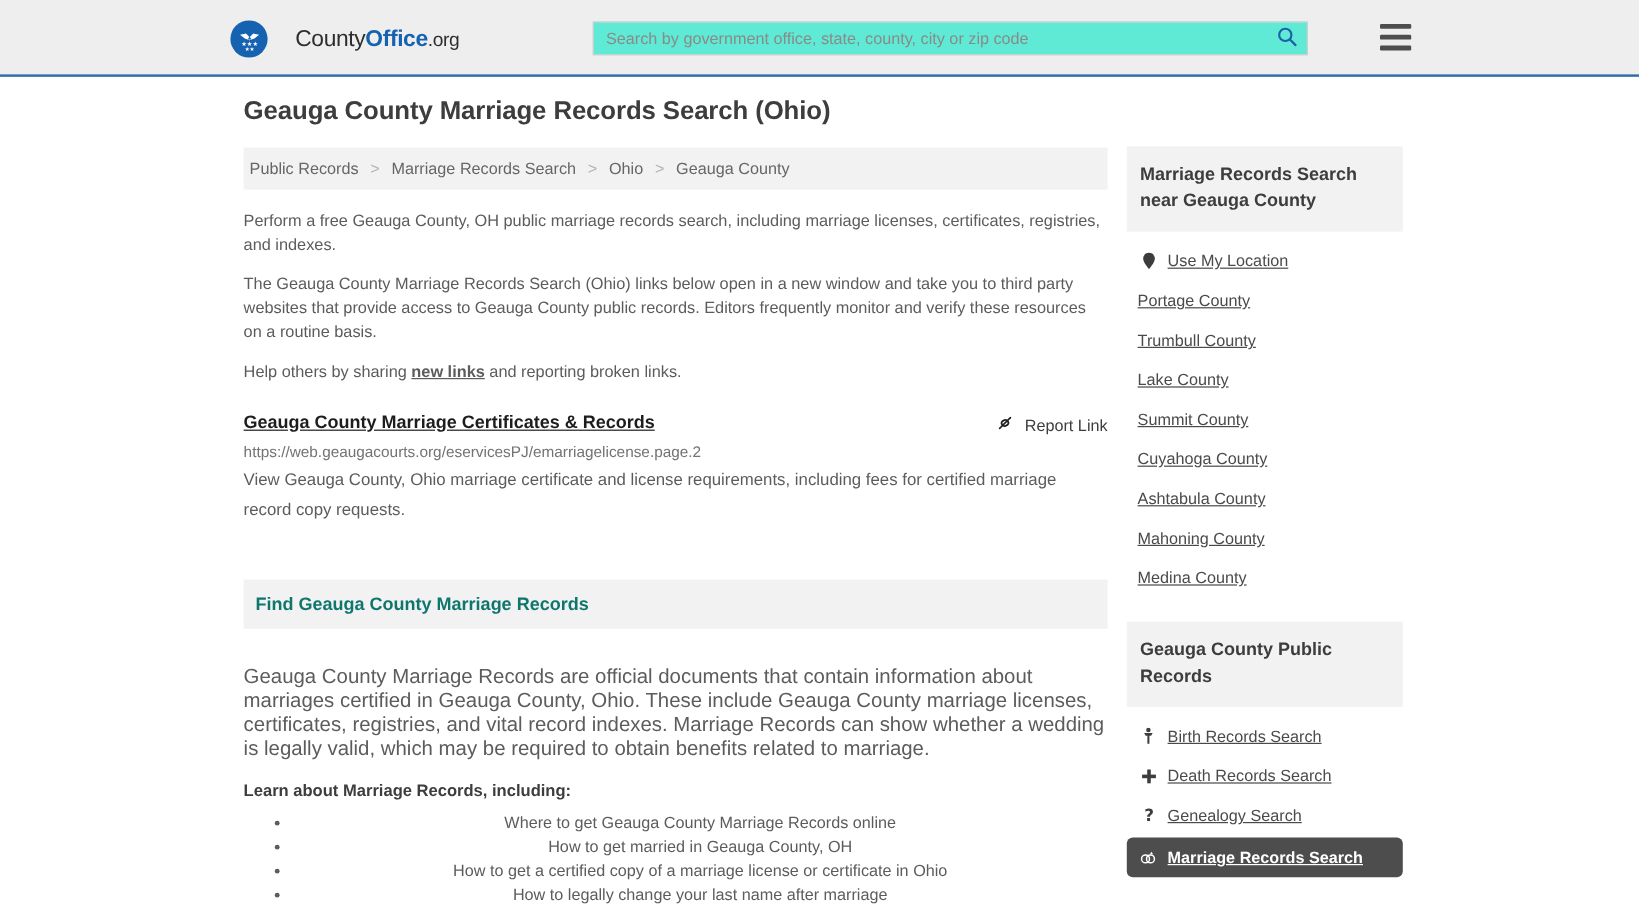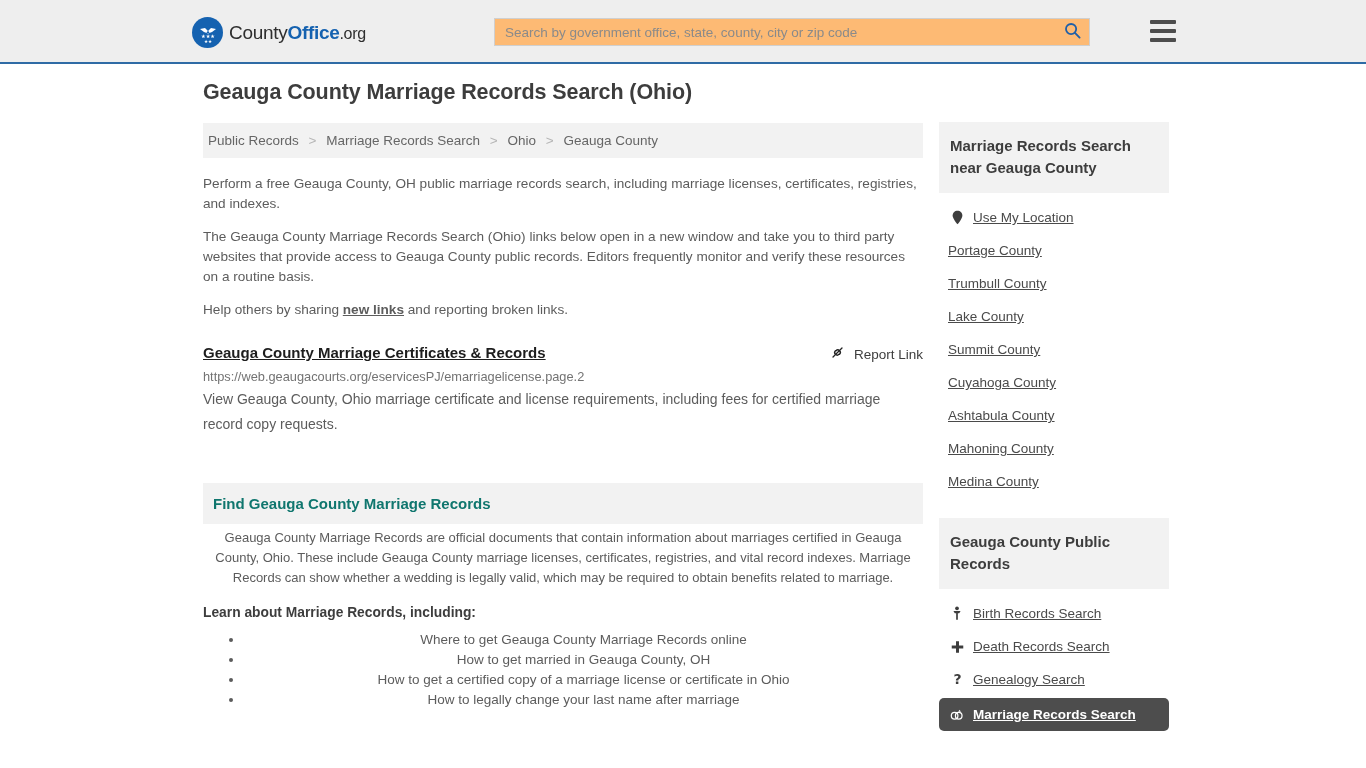--- a/index.html
+++ b/index.html
@@ -22,21 +22,21 @@
     border-bottom: 2px solid #2f6ba5;
     display: flex;
     align-items: center;
   }
   .logo-block {
     position: absolute;
     left: 192px;
     top: 17px;
     display: flex;
     align-items: center;
-    gap: 6px;
+    gap: 23px;
     text-decoration: none;
   }
   .logo-emblem {
     width: 31px;
     height: 31px;
     border-radius: 50%;
     background: #1562b0;
     display: flex;
     align-items: center;
     justify-content: center;
@@ -50,21 +50,21 @@
   .logo-text .w1 { color: #2e2e2e; }
   .logo-text .w2 { color: #1562b0; font-weight: bold; }
   .logo-text .w3 { color: #2e2e2e; font-size: 16px; }
 
   .search-wrap {
     position: absolute;
     left: 494px;
     top: 18px;
     width: 596px;
     height: 28px;
-    background: #fdba74;
+    background: #5eead4;
     border: 1px solid #cfcfcf;
     display: flex;
     align-items: center;
   }
   .search-input {
     border: none;
     outline: none;
     flex: 1;
     height: 100%;
     padding: 0 10px;
@@ -203,25 +203,24 @@
   
   .section-bar {
     background: #f2f2f2;
     padding: 12px 10px;
     margin-top: 46px;
     font-size: 15px;
     font-weight: bold;
     color: #0f766e;
   }
   .section-body {
-    font-size: 13px;
+    font-size: 17px;
     line-height: 20px;
     color: #5c5c5c;
-    margin-top: 4px;
-    text-align: center;
+    margin-top: 30px;
   }
   .learn-head {
     font-size: 13.8px;
     font-weight: bold;
     color: #3d3d3d;
     margin-top: 17px;
   }
   ul.learn-list {
     margin: 10px 0 0 0;
     padding-left: 41px;

